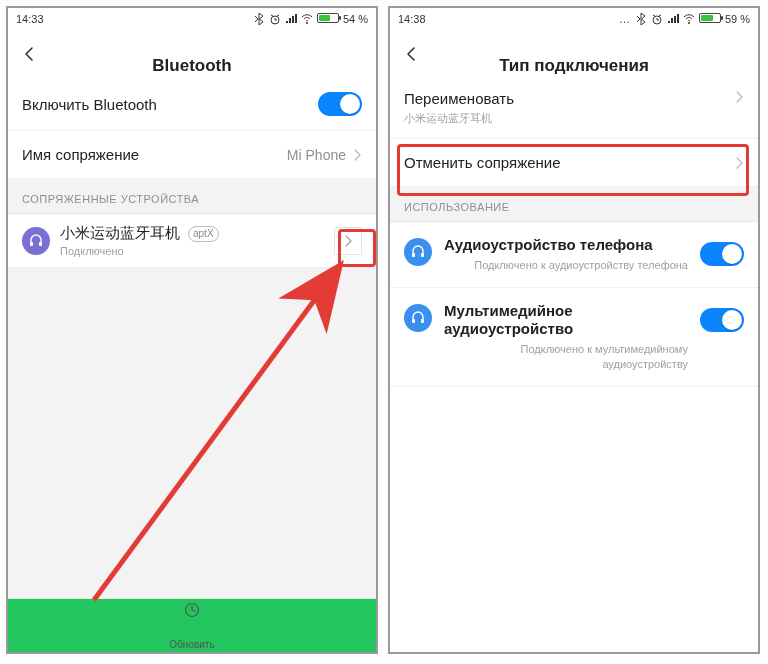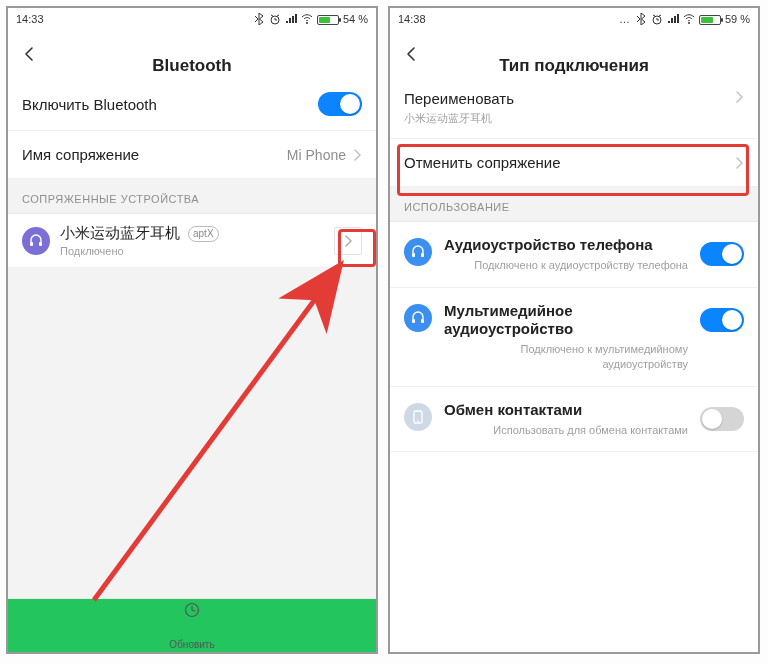--- a/index.html
+++ b/index.html
@@ -46,21 +46,21 @@
   
   .statusbar {
     height: 22px;
     display: flex;
     align-items: center;
     justify-content: space-between;
     padding: 0 8px;
     font-size: 11px;
     color: #333;
   }
-  .sb-right { display: flex; align-items: flex-end; gap: 4px; }
+  .sb-right { display: flex; align-items: flex-start; gap: 4px; }
   .sb-ico { width: 12px; height: 12px; display: inline-flex; align-items: center; justify-content: center; }
   .sb-batt {
     width: 22px; height: 10px;
     border: 1px solid #444; border-radius: 2px;
     position: relative;
     display: inline-block;
   }
   .sb-batt::after {
     content: ""; position: absolute; right: -3px; top: 2px;
     width: 2px; height: 4px; background: #444; border-radius: 1px;
@@ -426,35 +426,20 @@
         </span>
         <div class="usage-main">
           <div class="usage-title">Мультимедийное аудиоустройство</div>
           <div class="usage-sub">Подключено к мультимедийному аудиоустройству</div>
         </div>
         <span class="toggle on usage-toggle">
             <span class="knob"></span>
           </span>
       </div>
 
-      <div class="usage-row">
-        <span class="usage-ico gray">
-          <svg width="14" height="14" viewBox="0 0 14 14">
-              <rect x="3" y="1" width="8" height="12" rx="1.5" stroke="#fff" stroke-width="1.3" fill="none"></rect>
-              <circle cx="7" cy="11" r=".8" fill="#fff"></circle>
-            </svg>
-        </span>
-        <div class="usage-main">
-          <div class="usage-title">Обмен контактами</div>
-          <div class="usage-sub">Использовать для обмена контактами</div>
-        </div>
-        <span class="toggle off usage-toggle">
-            <span class="knob"></span>
-          </span>
-      </div>
 
       <div class="filler" style="background:#fff"></div>
     </div>
   </div>
 
   <div class="hl" style="left:338px; top:229px; width:38px; height:38px;"></div>
   <div class="hl" style="left:397px; top:144px; width:352px; height:52px;"></div>
 
   <svg class="arrow-layer" width="768" height="664">
     <defs>

